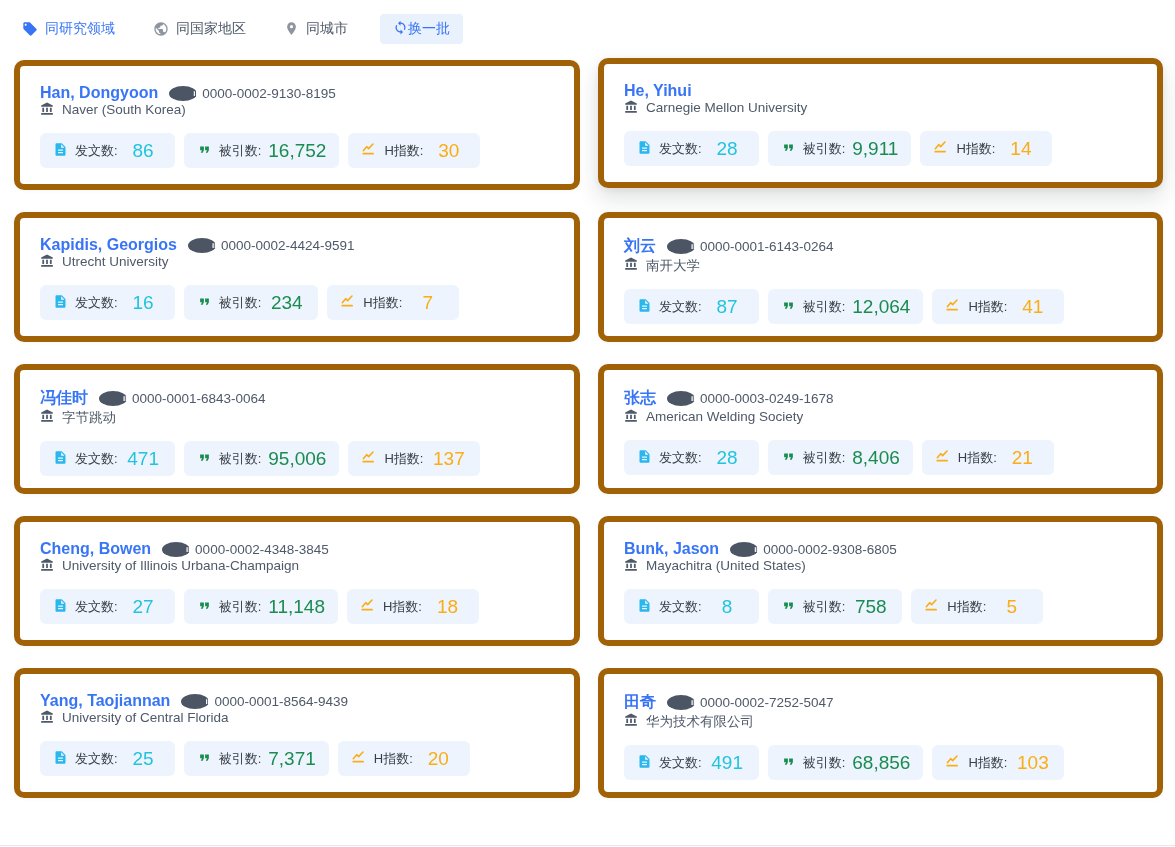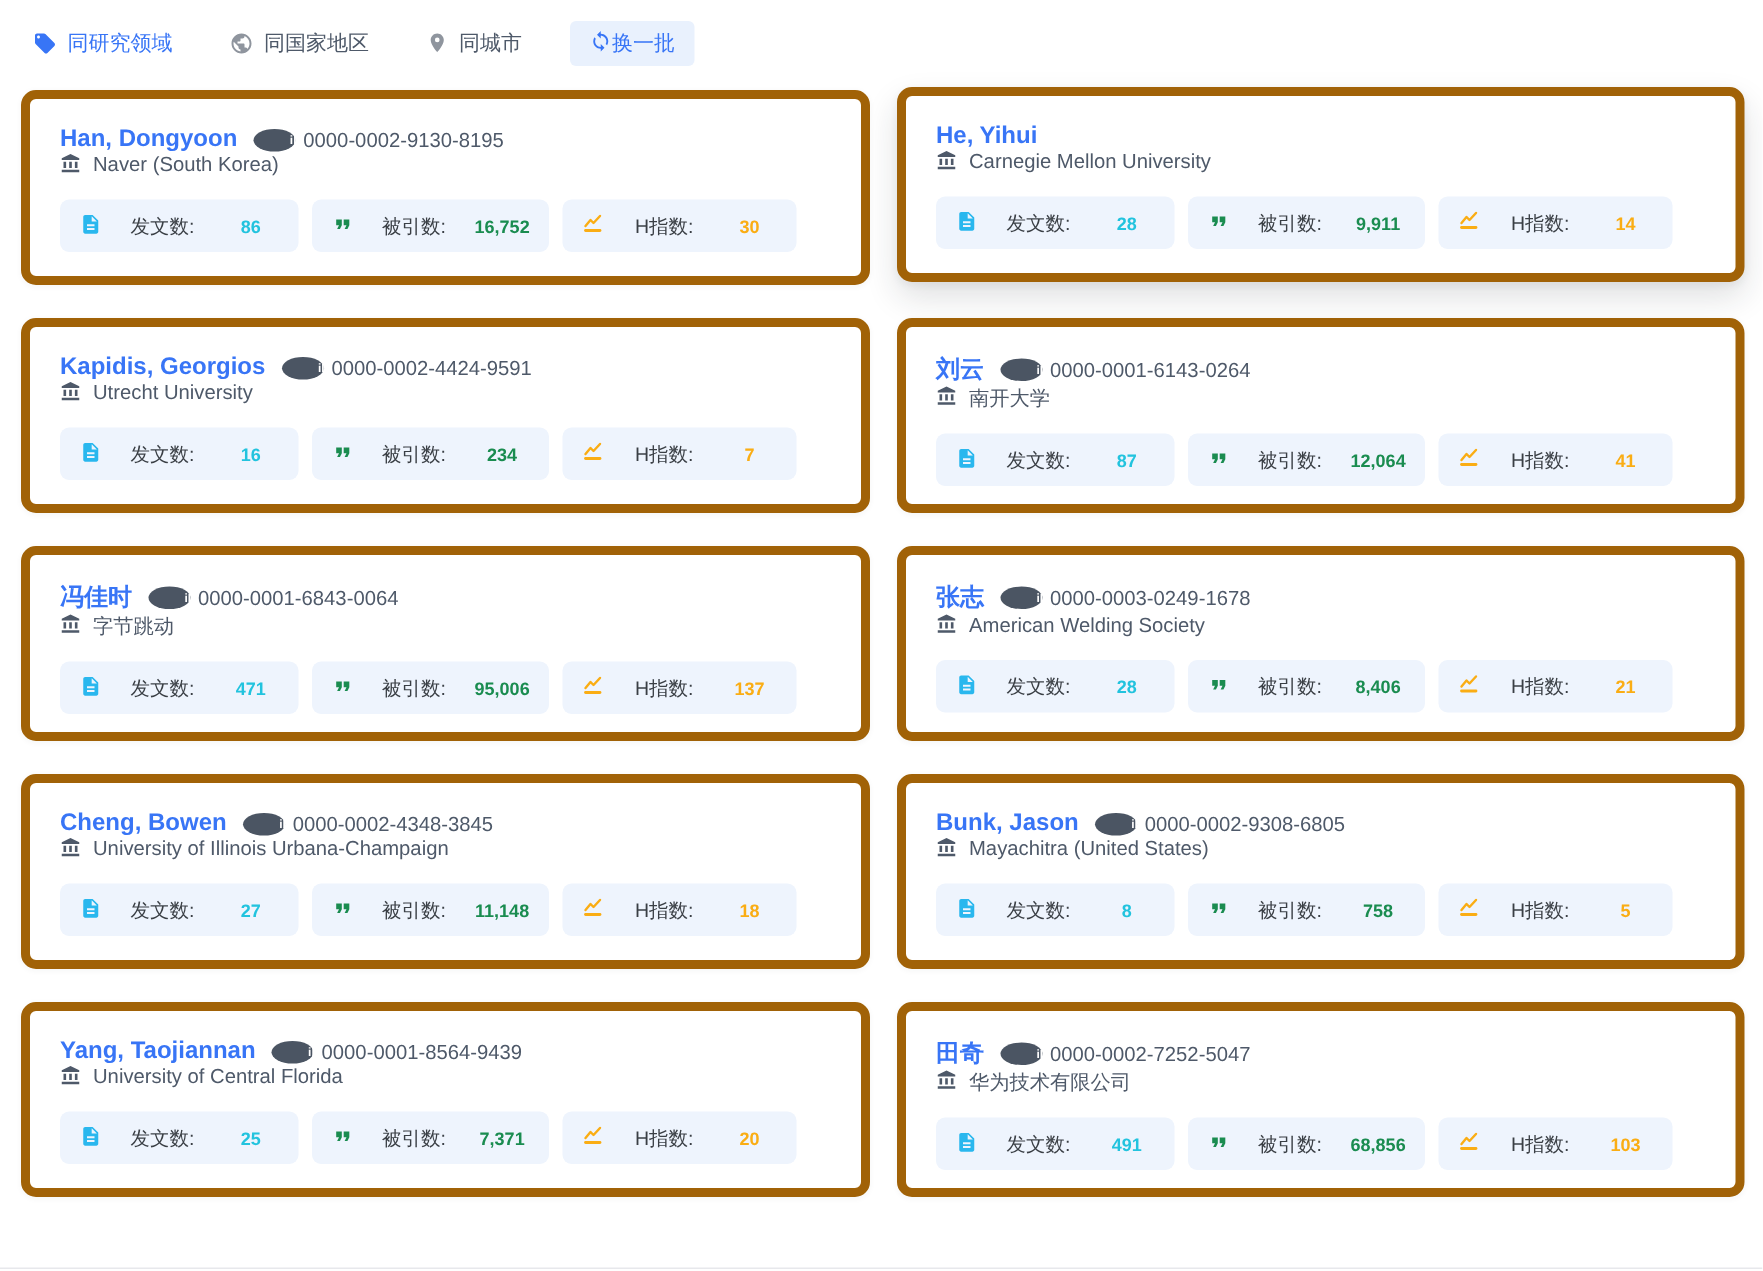--- a/index.html
+++ b/index.html
@@ -30,24 +30,24 @@
   .orcid { display:flex; align-items:center; gap:5px; color:#4e5969; font-size:13.5px; }
   .orcid-badge { display:inline-flex; align-items:center; justify-content:center;
     width:15px; height:15px; border-radius:50%; background:#4b5563; color:#fff;
     font-size:8px; font-weight:700; letter-spacing:0;padding-left:28px; }
 
   .affil { display:flex; align-items:flex-start; gap:8px; color:#4e5969; font-size:13.5px;
     margin-top:0; }
   .affil svg { flex:0 0 auto; }
 
   .metrics { display:flex; gap:9px; margin-top:14px; }
-  .chip { display:flex; align-items:center; gap:19px; background:#eef4fd;
+  .chip { display:flex; align-items:center; gap:7px; background:#eef4fd;
     border-radius:6px; padding:0 13px; height:35px; font-size:13px; color:#333; }
   .chip .label { color:#3a3f45; }
-  .chip .value { font-weight:700; font-size:12px; min-width:37px; text-align:center; }
+  .chip .value { font-weight:400; font-size:19px; min-width:37px; text-align:center; }
   .value.v-pub { color:var(--cyan); }
   .value.v-cit { color:var(--green); }
   .value.v-h   { color:var(--amber); }
 
   .bottom-line { position:absolute; left:0; right:0; bottom:1px; border-top:1px solid #e7e8ec; }
 </style>
 </head>
 <body>
 
 <div class="page">

